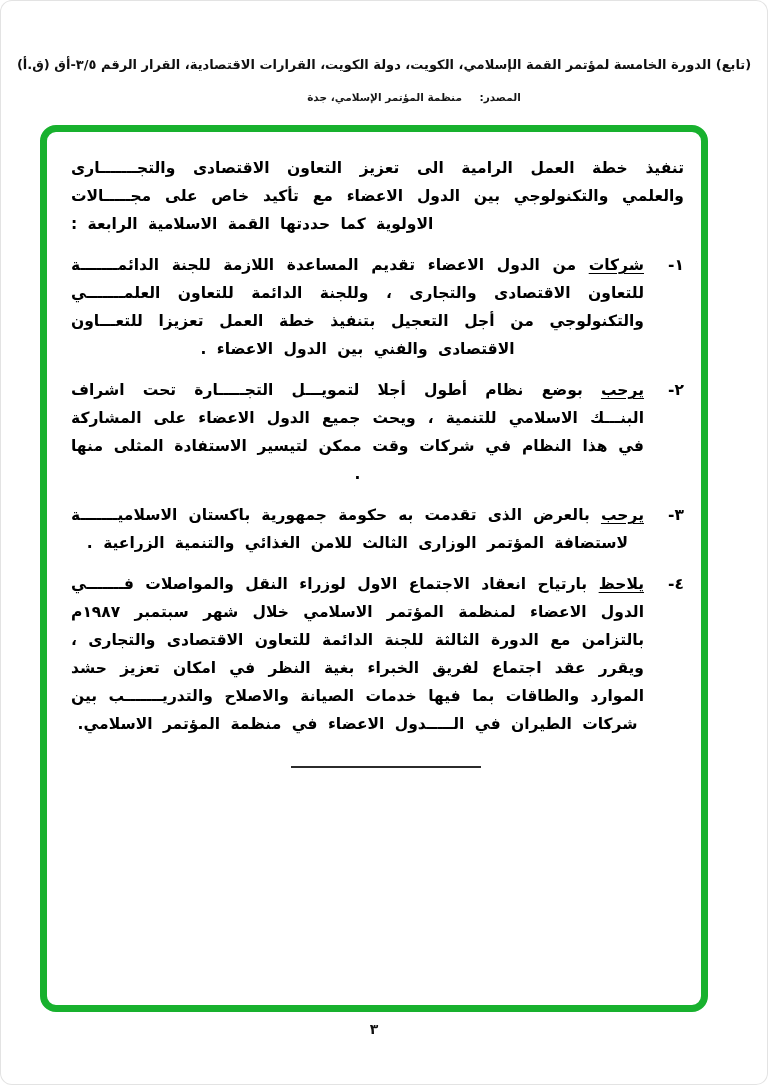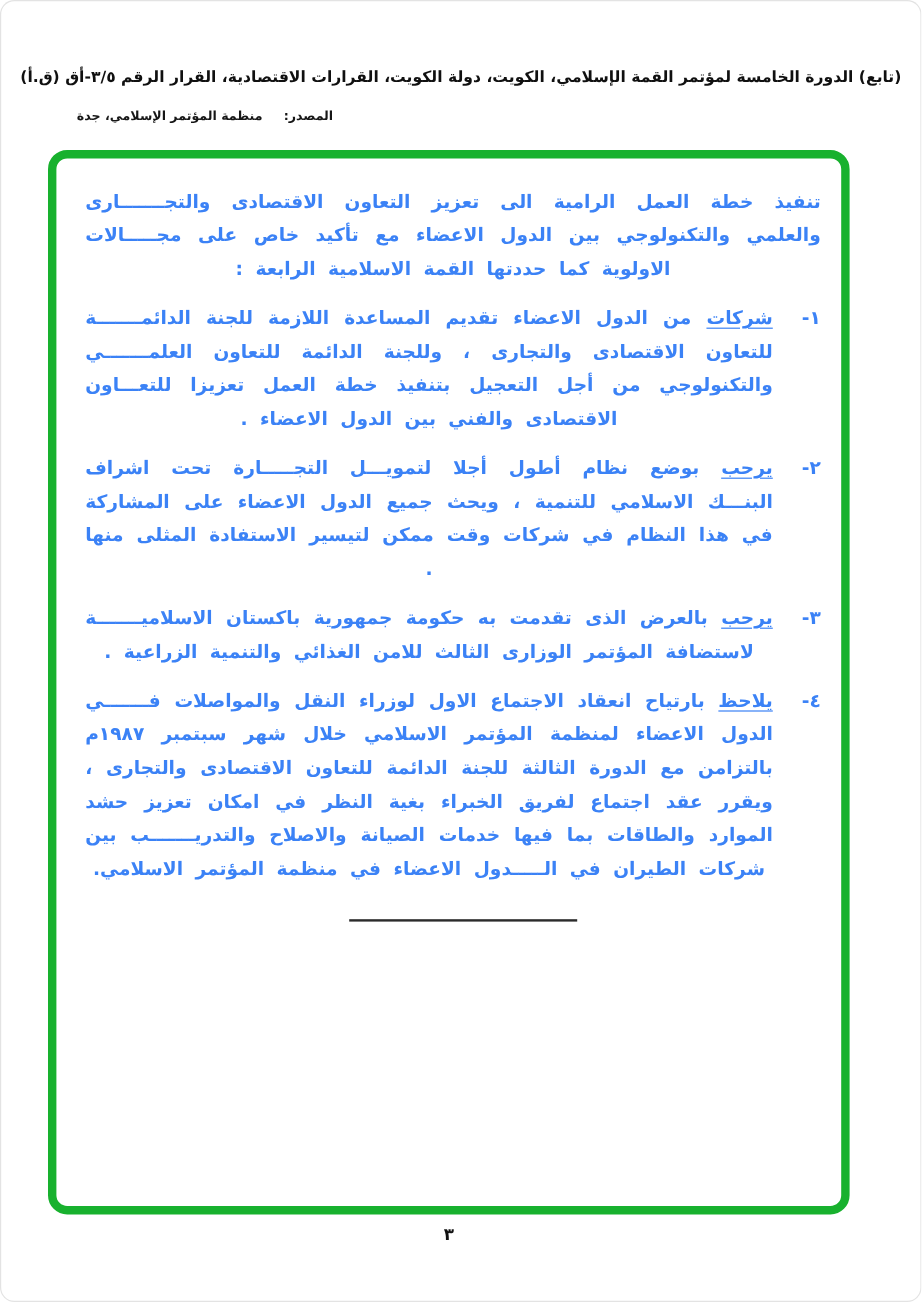--- a/index.html
+++ b/index.html
@@ -30,21 +30,21 @@
     font-weight: bold;
     color: #101010;
     white-space: nowrap;
     letter-spacing: 0.2px;
   }
   .doc-source {
     position: absolute;
     top: 91px;
     left: 64px;
     width: 700px;
-    text-align: left;
+    text-align: center;
     direction: rtl;
     font-size: 10.5px;
     font-weight: bold;
     color: #161616;
   }
   .doc-source .src-label { margin-left: 14px; }
   
   .frame {
     position: absolute;
     left: 40px;
@@ -56,33 +56,33 @@
     box-sizing: border-box;
     background: #ffffff;
   }
   .content {
     position: absolute;
     top: 0; right: 0; bottom: 0; left: 0;
     padding: 22px 17px 0 24px;
     direction: rtl;
     font-size: 15.5px;
     font-weight: bold;
-    color: #3b82f6;
+    color: #000000;
     line-height: 28px;
     word-spacing: 5px;
     letter-spacing: 0.3px;
   }
   .intro-body {
     margin: 0;
     text-align: justify;
     text-align-last: justify;
   }
   .intro-tail {
     margin: 0;
-    text-align: center;
+    text-align: left;
   }
   .item {
     display: flex;
     margin-top: 13px;
   }
   .item-num {
     flex: 0 0 40px;
     width: 40px;
   }
   .item-text {

